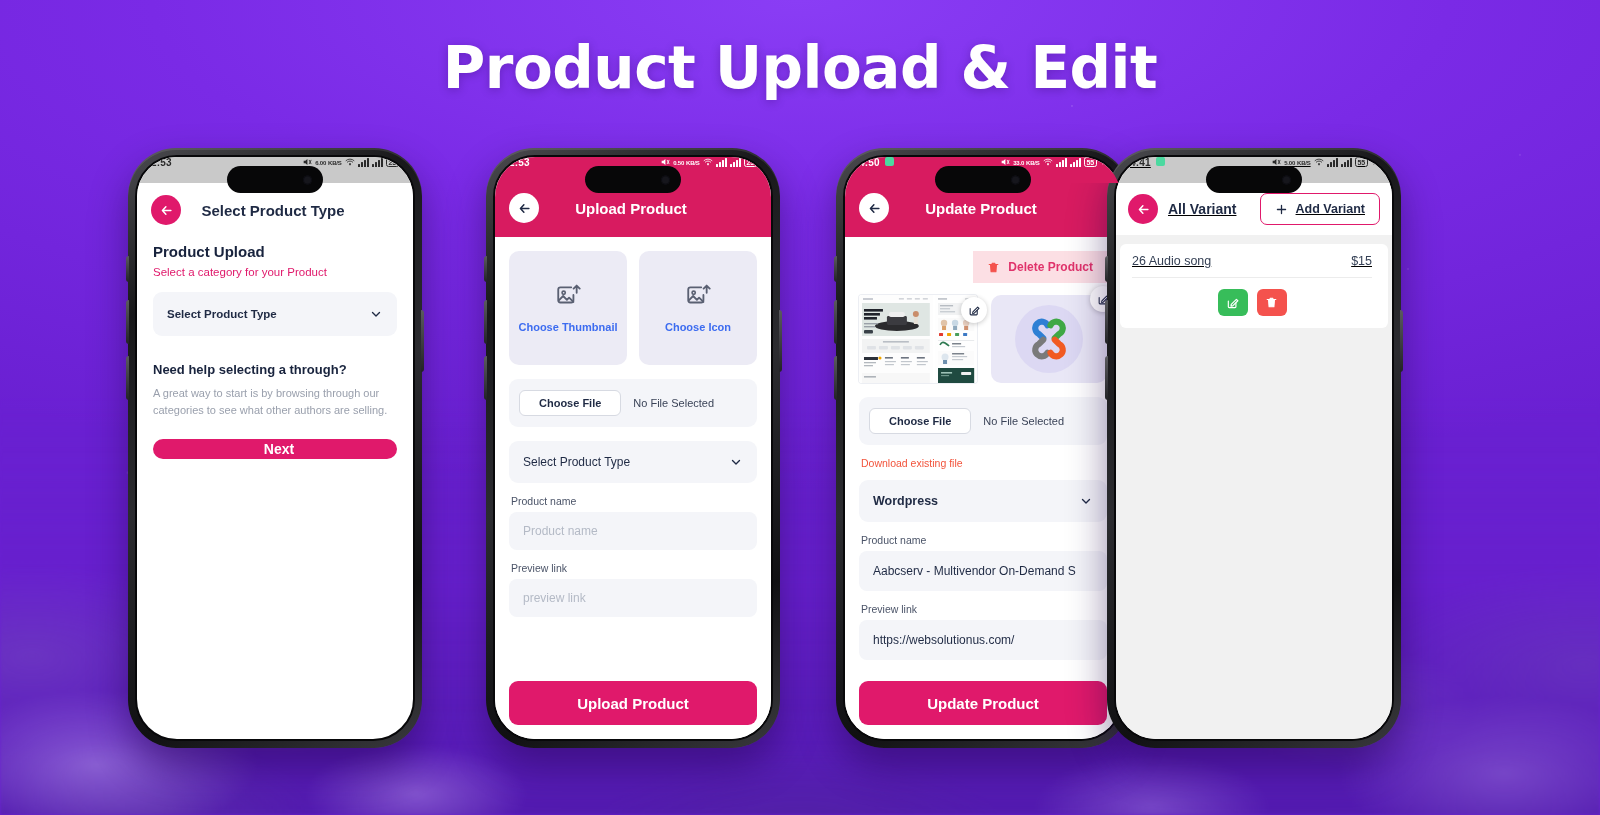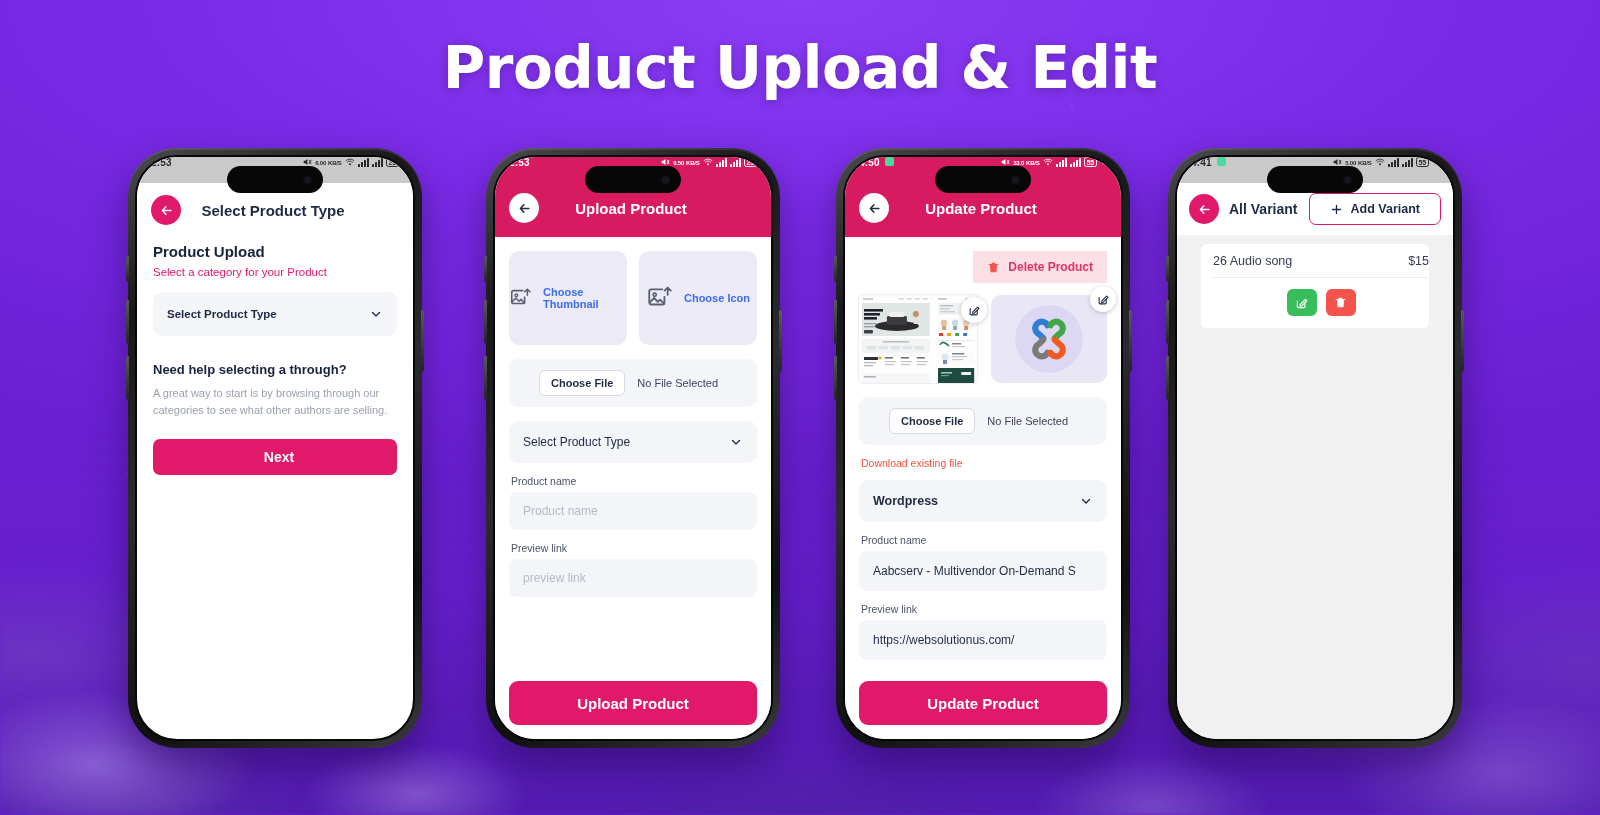--- a/index.html
+++ b/index.html
@@ -197,64 +197,63 @@
   }
   .select-box .chev { margin-left: auto; }
   .s1-h2 { font-size: 13px; font-weight: bold; color: #18233d; margin-top: 26px; }
   .s1-p {
     font-size: 11px; color: #9aa0ad; line-height: 1.55;
     margin-top: 8px;
   }
   .btn-primary {
     margin-top: 20px;
     width: 100%;
-    height: 36px;
+    height: 20px;
     background: #e0196b;
-    border: none; border-radius: 7px;
+    border: none; border-radius: 18px;
     color: #fff; font-size: 14px; font-weight: bold;
     font-family: "Liberation Sans", sans-serif;
     cursor: pointer;
     padding-left: 8px;
   }
 
   
   .form-scroll { padding: 14px 14px 0 14px; background: #fff; height: 100%; }
 
   .upload-row { display: flex; gap: 12px; }
   .upload-card {
     flex: 1;
-    height: 94px;
+    height: 114px;
     background: #ecebf5;
     border-radius: 10px;
-    display: flex; flex-direction: row;
+    display: flex; flex-direction: column;
     align-items: center; justify-content: center;
     gap: 12px;
   }
   .upload-card .lbl { font-size: 11px; color: #3d6cf0; font-weight: bold; }
 
   .file-row {
     margin-top: 14px;
     background: #f4f5f9;
     border-radius: 9px;
     height: 48px;
     display: flex; align-items: center;
     padding: 0 10px;
     gap: 12px;
   }
   .file-btn {
     background: #fff;
     border: 1px solid #d7dae2;
     border-radius: 6px;
-    padding: 6px 11px;
+    padding: 6px 19px;
     font-size: 11px;
     color: #1f2a44;
     font-weight: bold;
     cursor: pointer;
     font-family: "Liberation Sans", sans-serif;
-    margin-left: 20px;
   }
   .file-status { font-size: 11px; color: #3b4458; }
 
   .fld-label { font-size: 10.5px; color: #4b5468; margin: 12px 0 5px 2px; }
   .fld {
     background: #f4f5f9;
     border-radius: 8px;
     height: 38px;
     display: flex; align-items: center;
     padding: 0 14px;
@@ -342,31 +341,31 @@
     display: flex; align-items: center;
     padding: 10px 12px;
     gap: 10px;
   }
   .s4-title { font-size: 14px; font-weight: bold; color: #1f2a44; }
   .add-variant {
     margin-left: auto;
     border: 1px solid #e0196b;
     background: #fff;
     border-radius: 7px;
-    padding: 8px 20px;
+    padding: 8px 14px;
     display: flex; align-items: center; gap: 8px;
     font-size: 12.5px; font-weight: bold; color: #1f2a44;
     cursor: pointer;
     font-family: "Liberation Sans", sans-serif;
   }
   .vcard {
     background: #fff;
     border-radius: 6px;
-    margin: 9px 24px;
-    padding: 10px 0 12px 12px;
+    margin: 9px 4px;
+    padding: 10px 16px 12px 12px;
   }
   .vcard-head {
     display: flex; align-items: center;
     padding-bottom: 9px;
     border-bottom: 1px solid #ececec;
   }
   .vcard-name { font-size: 12.5px; color: #354055; }
   .vcard-price { margin-left: auto; font-size: 12.5px; color: #354055; }
   .vcard-actions {
     display: flex; justify-content: center; gap: 9px;
@@ -746,21 +745,21 @@
         <div class="fld-label">Preview link</div>
         <div class="fld" style="height:40px;">https://websolutionus.com/</div>
       </div>
 
       <div class="fade-mask"></div>
       <button class="bottom-cta">Update Product</button>
     </div>
   </div>
 </div>
 
-<div class="phone" style="left:1168px; top:148px;">
+<div class="phone" style="left:1107px; top:148px;text-decoration:underline;">
   <span class="side-btn b1"></span>
   <span class="side-btn b2"></span>
   <span class="side-btn b3"></span>
   <span class="side-btn r1"></span>
   <div class="phone-inner">
     <div class="notch"></div>
 
     <div class="statusbar sb-gray">
       <span class="sb-time">4:41</span>
       <span class="sb-dot"></span>

